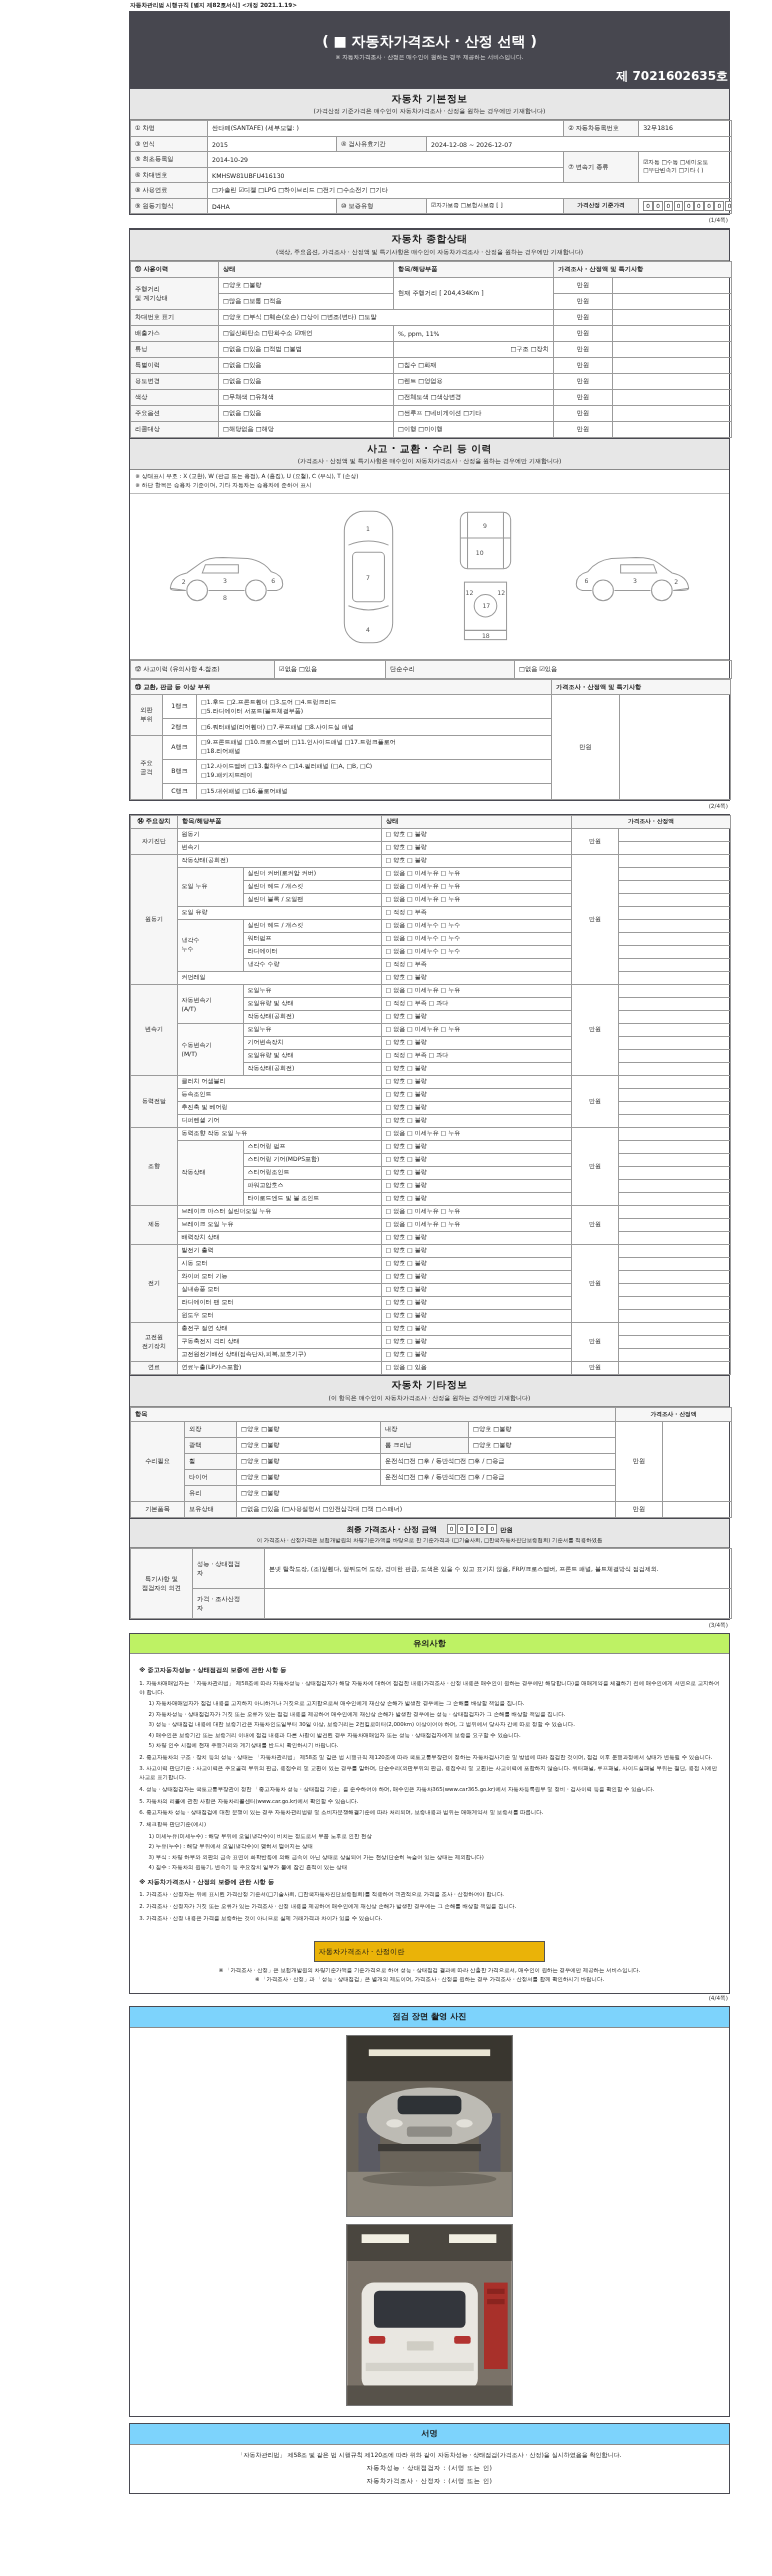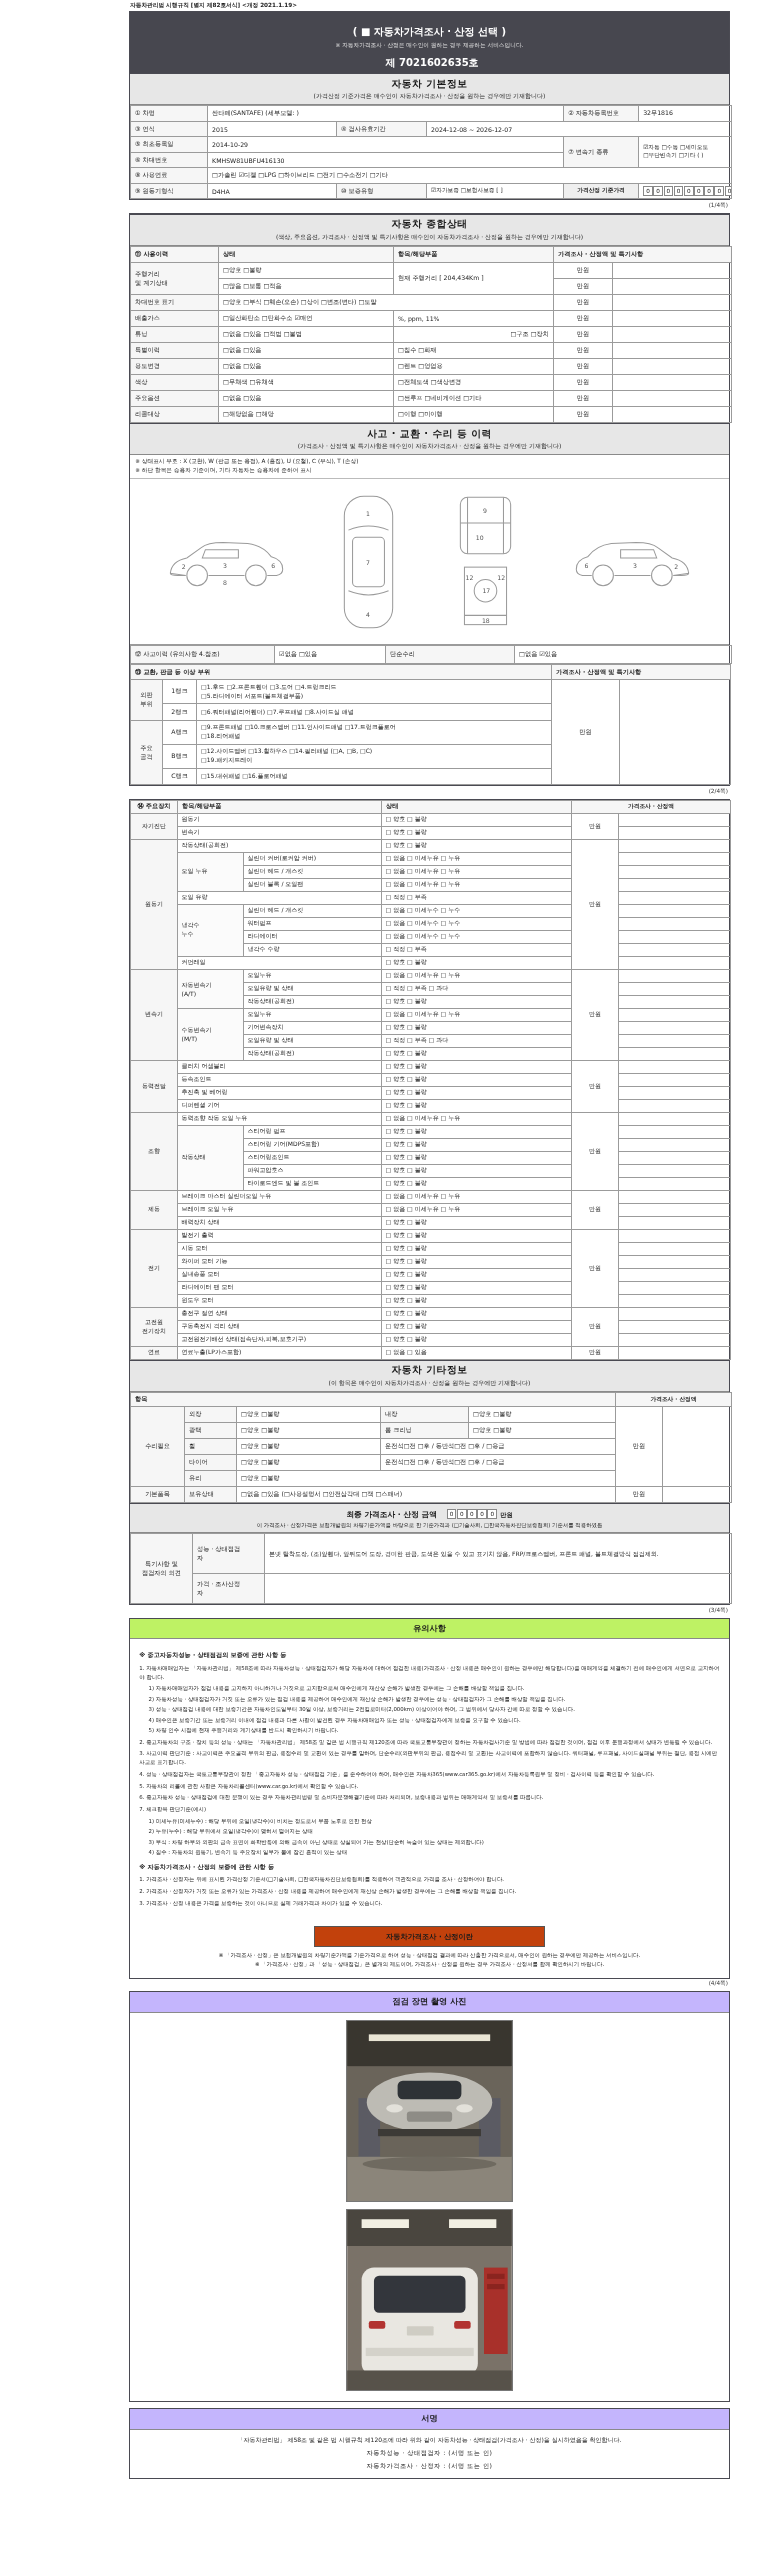--- a/index.html
+++ b/index.html
@@ -2,23 +2,23 @@
 <html style="font-size:8.2px"><head>
 <meta charset="utf-8">
 <style>
   html,body{margin:0;padding:0;background:#ffffff;}
   body{width:773px;height:2576px;overflow:hidden;font-family:"DejaVu Sans","Liberation Sans",sans-serif;color:#1a1a1a;}
   .sheet{position:absolute;left:129px;top:1px;width:601px;}
   .regnote{font-size:5.7px;font-weight:bold;color:#222;padding:0.5px 0 1.5px 1px;}
   .block{border:1.5px solid #4a4a52;background:#fff;}
   .band{background:#47474f;color:#fff;text-align:center;padding:8.2px 5.2px 2.1px 5.2px;}
   .band .t1{font-size:15.5px;font-weight:bold;letter-spacing:1.5px;}
-  .band .t2{font-size:10px;font-weight:bold;margin-top:5px;}
+  .band .t2{font-size:14px;font-weight:bold;margin-top:13px;}
   .band .t3{font-size:5.7px;color:#e3e3e3;margin-top:2.6px;}
-  .docno{background:#47474f;color:#fff;text-align:center;font-size:10px;font-weight:bold;padding:4.1px 1px 3.1px 6.2px;}
+  .docno{background:#47474f;color:#fff;text-align:right;font-size:12px;font-weight:bold;padding:4.1px 1px 3.1px 6.2px;}
   .sechead{background:#e7e7e7;text-align:center;padding:3.6px 0 3.1px 0;border-top:1px solid #4a4a52;border-bottom:0.5px solid #8a8a8a;}
   .sechead .st{font-size:9.8px;font-weight:bold;letter-spacing:0.5px;}
   .sechead .ss{font-size:6px;margin-top:1.5px;color:#222;}
   table{border-collapse:collapse;width:100%;table-layout:fixed;}
   td,th{border:0.5px solid #9b9b9b;font-size:6.2px;padding:1.5px 4.1px;vertical-align:middle;text-align:left;overflow:hidden;}
   .lbl{background:#f6f6f6;}
   .ctr{text-align:center;}
   .pgmark{text-align:right;font-size:5.7px;color:#333;padding:1.5px 2.1px 3.1px 0;}
   
   .btable tr{height:15.5px;}
@@ -44,25 +44,25 @@
   
   .finalband{background:#e7e7e7;border-top:1px solid #4a4a52;border-bottom:0.5px solid #8a8a8a;text-align:center;padding:4.1px 0 3.1px 0;}
   .finalband .fl{font-size:7.7px;font-weight:bold;margin-right:7.2px;}
   .finalnote{font-size:5.4px;margin-top:2.6px;}
   
   .ntitle{background:#bef264;text-align:center;font-size:8.2px;font-weight:bold;padding:4.1px 0;border-bottom:0.5px solid #8a8a8a;}
   .nbody{padding:6.2px 9.3px 5.2px 9.3px;}
   .nhead{font-size:6.2px;font-weight:bold;margin:6.2px 0 3.6px 0;}
   .nl-n{font-size:5.4px;line-height:1.6;margin:3.1px 0;}
   .nl-s{font-size:5.4px;line-height:1.55;margin:2.1px 0 2.1px 9.3px;}
-  .pricebox{width:222px;margin:10.3px auto 5.2px auto;border:1px solid #555;padding:4.6px 3.1px;text-align:center;font-size:7.2px;font-weight:bold;background:#c2410c;}
+  .pricebox{width:222px;margin:10.3px auto 5.2px auto;border:1px solid #555;padding:4.6px 3.1px;text-align:left;font-size:7.2px;font-weight:normal;background:#eab308;}
   .nl-c{font-size:5.4px;text-align:center;margin:2.1px 0;}
   
   .photoblock{padding:5.2px 0 9.3px 0;}
-  .phtitle{text-align:center;font-size:8.2px;font-weight:bold;padding:4.1px 0;background:#c4b5fd;border-bottom:0.5px solid #8a8a8a;}
+  .phtitle{text-align:center;font-size:8.2px;font-weight:bold;padding:4.1px 0;background:#7dd3fc;border-bottom:0.5px solid #8a8a8a;}
   .photos{display:flex;flex-direction:column;align-items:center;gap:7.2px;padding-top:7.2px;}
   .photo{border:0.5px solid #777;}
   
   .signbody{padding:5.2px 12.4px 7.2px 12.4px;}
   .signline{font-size:6px;line-height:1.7;text-align:center;}
   .signsig{font-size:6.2px;text-align:center;margin-top:4.1px;letter-spacing:0.5px;}
 </style>
 </head>
 <body>
 

